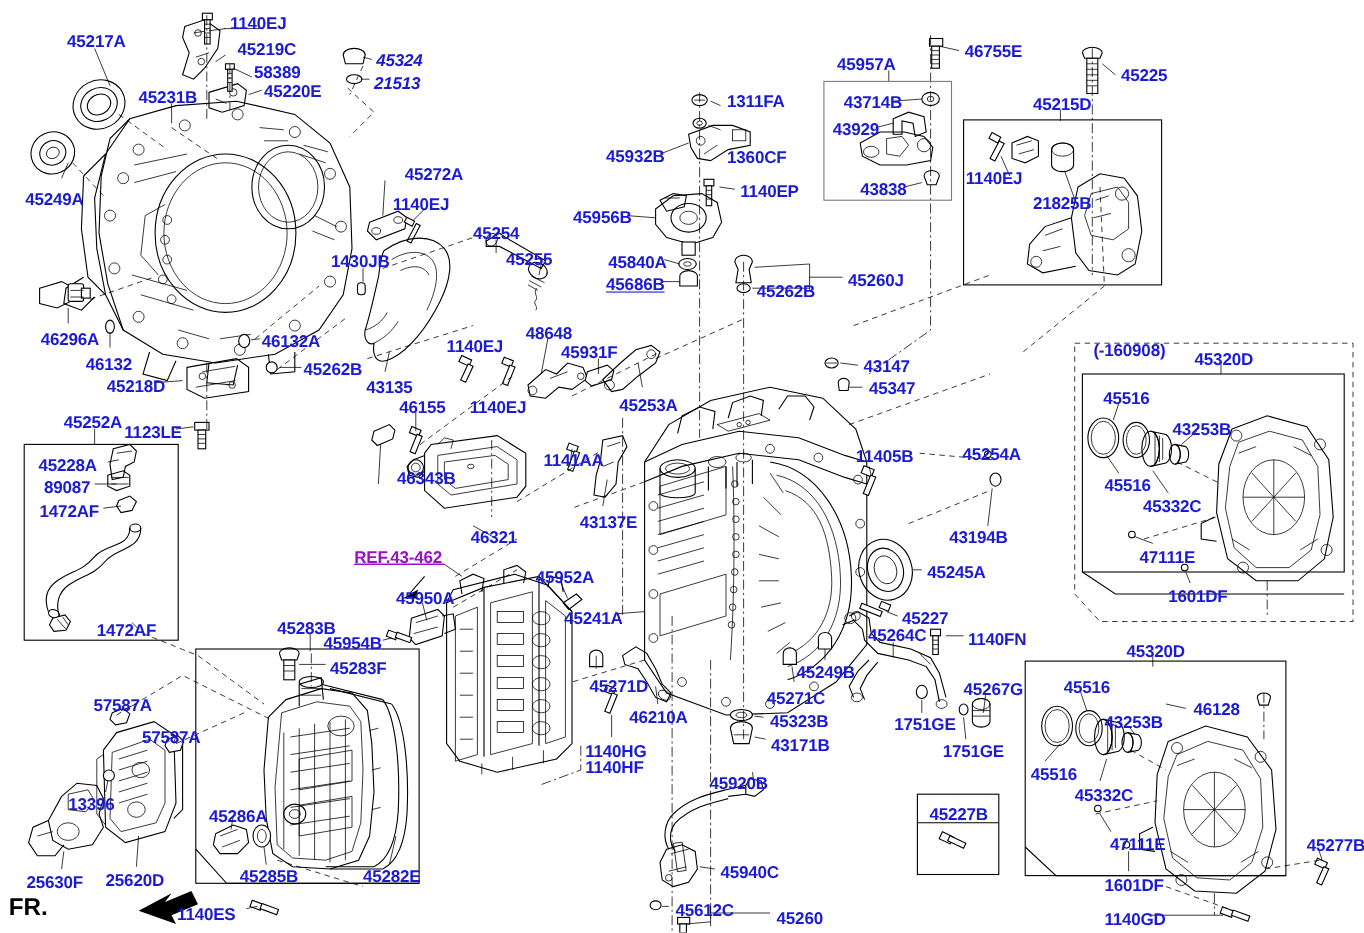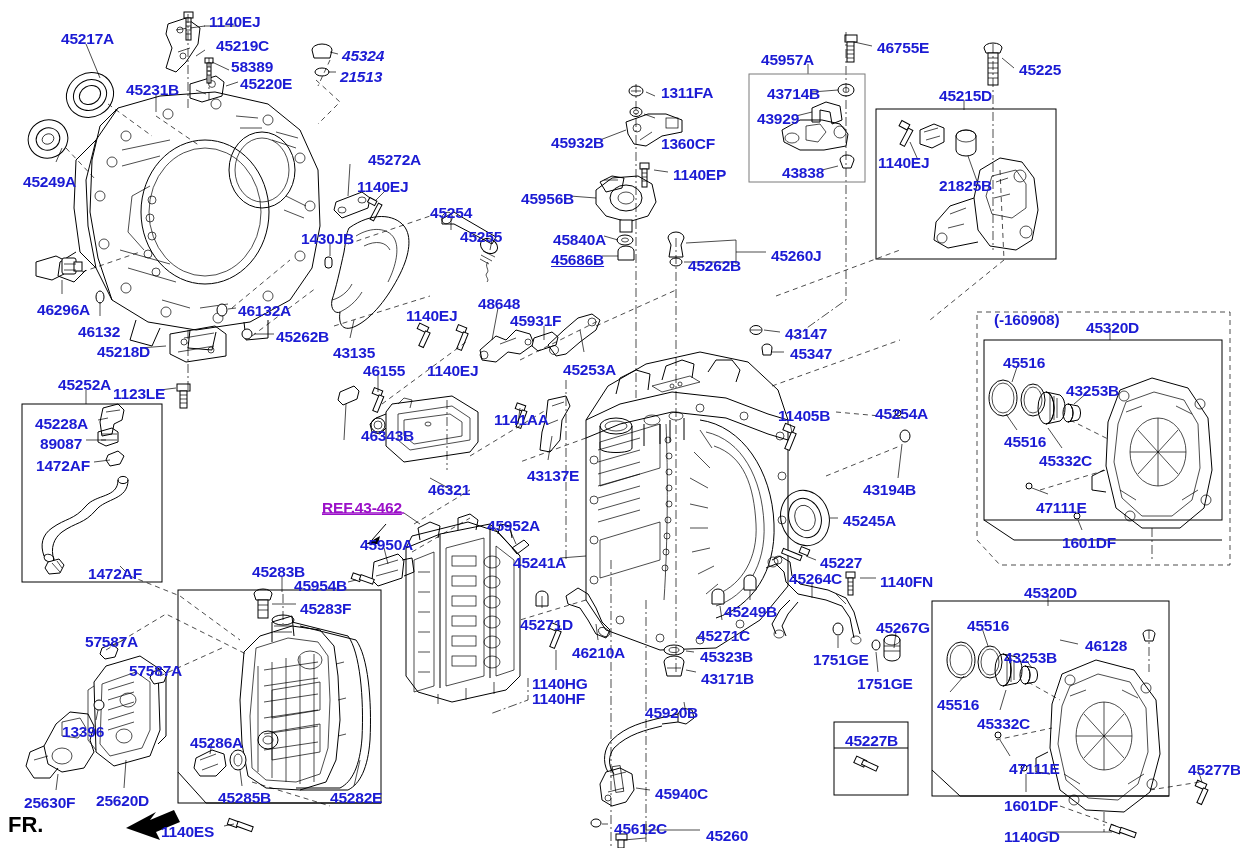--- a/index.html
+++ b/index.html
@@ -966,21 +966,21 @@
       <div class="lbl" style="left: 863px; top: 482px;">43194B</div>
       <div class="lbl" style="left: 843px; top: 513px;">45245A</div>
       <div class="lbl" style="left: 820px; top: 555px;">45227</div>
       <div class="lbl" style="left: 789px; top: 571px;">45264C</div>
       <div class="lbl" style="left: 880px; top: 574px;">1140FN</div>
       <div class="lbl" style="left: 876px; top: 620px;">45267G</div>
       <div class="lbl" style="left: 813px; top: 652px;">1751GE</div>
       <div class="lbl" style="left: 857px; top: 676px;">1751GE</div>
       <div class="lbl" style="left: 487px; top: 518px;">45952A</div>
       <div class="lbl" style="left: 513px; top: 555px;">45241A</div>
-      <div class="lbl" style="left: 520px; top: 617px; text-align: right;">45271D</div>
+      <div class="lbl" style="left: 536px; top: 617px; text-align: right;">45271D</div>
       <div class="lbl" style="left: 572px; top: 645px;">46210A</div>
       <div class="lbl" style="left: 532px; top: 676px;">1140HG</div>
       <div class="lbl" style="left: 532px; top: 691px;">1140HF</div>
       <div class="lbl" style="left: 724px; top: 604px; text-align: right;">45249B</div>
       <div class="lbl" style="left: 697px; top: 628px;">45271C</div>
       <div class="lbl" style="left: 700px; top: 649px;">45323B</div>
       <div class="lbl" style="left: 701px; top: 671px;">43171B</div>
       <div class="lbl" style="left: 645px; top: 692px; margin-top: 13px;">45920B</div>
       <div class="lbl" style="left: 655px; top: 786px;">45940C</div>
       <div class="lbl" style="left: 614px; top: 821px;">45612C</div>
@@ -1012,18 +1012,18 @@
       <div class="lbl" style="left: 1085px; top: 638px;">46128</div>
       <div class="lbl" style="left: 1004px; top: 650px;">43253B</div>
       <div class="lbl" style="left: 937px; top: 697px;">45516</div>
       <div class="lbl" style="left: 977px; top: 716px;">45332C</div>
       <div class="lbl" style="left: 1009px; top: 761px;">47111E</div>
       <div class="lbl" style="left: 1188px; top: 762px;">45277B</div>
       <div class="lbl" style="left: 1004px; top: 798px;">1601DF</div>
       <div class="lbl" style="left: 1004px; top: 829px;">1140GD</div>
     </div>
 
-  <div class="lbl ref" style="left:322px;top:500px;text-decoration:underline;">REF.43-462</div>
+  <div class="lbl ref" style="left:322px;top:500px;">REF.43-462</div>
   <div class="lbl" style="left:994px;top:312px;">(-160908)</div>
 
   <div class="fr" style="left:8px;top:812px;">FR.</div>
 
 </div>
 
 </body></html>

